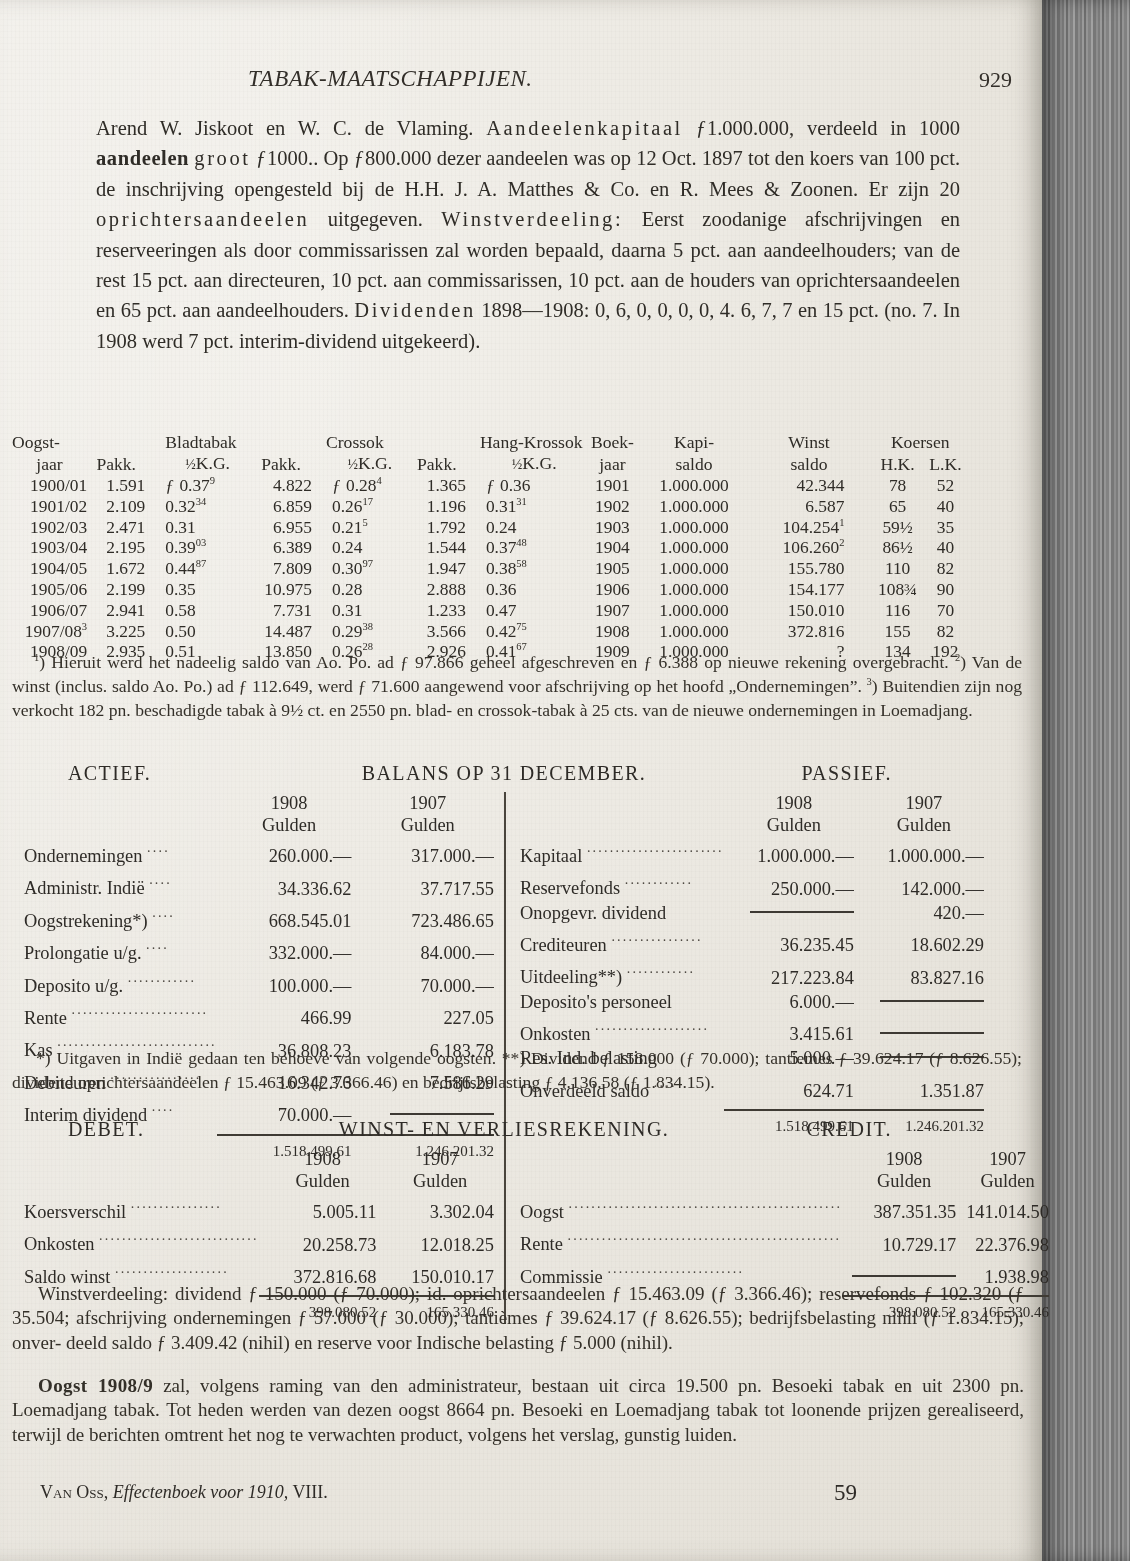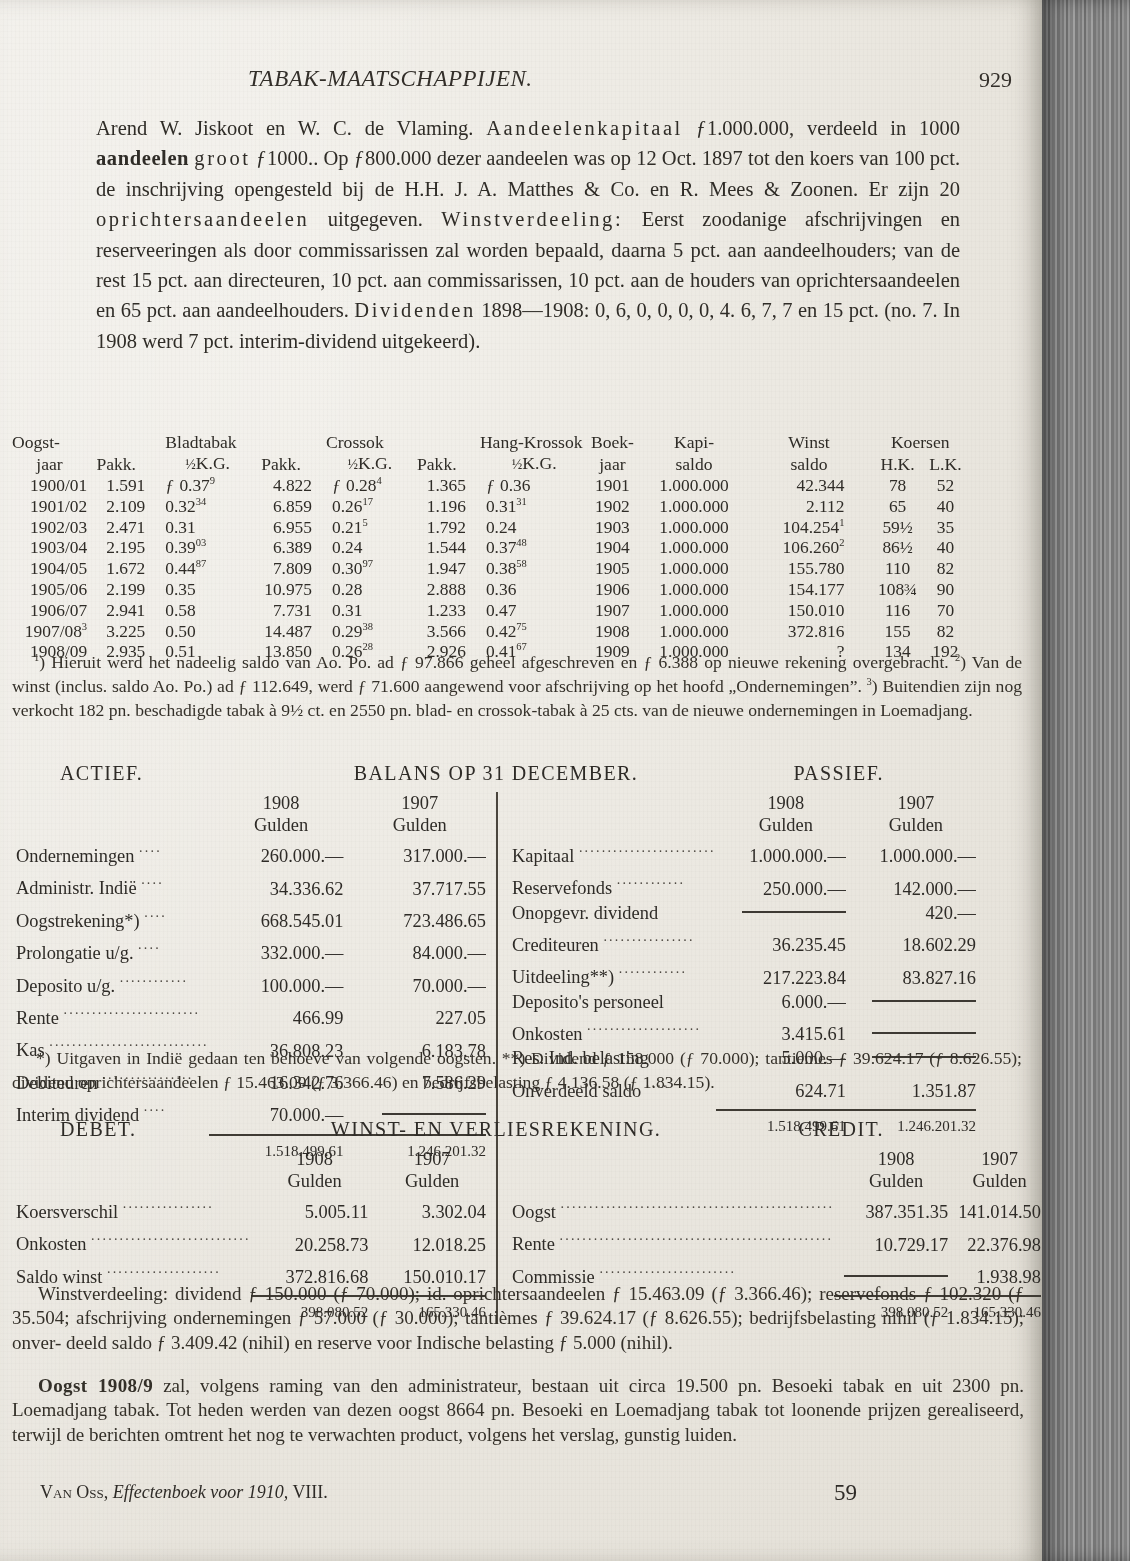--- a/index.html
+++ b/index.html
@@ -69,21 +69,21 @@
   .c-k2{width:56px;text-align:center;}
   sup{font-size:10.5px;vertical-align:super;line-height:0;}
   .frac{font-size:14px;}
 
   
   .fn{font-size:17.6px;line-height:24px;text-align:justify;color:#343029;}
   #fn1{position:absolute;top:650px;left:12px;right:20px;}
   #fn1 .ind{padding-left:22px;}
 
   
-  .stmt{position:absolute;left:16px;width:960px;}
+  .stmt{position:absolute;left:24px;width:960px;}
   .stmt .caps{position:relative;height:26px;font-size:20px;letter-spacing:1.4px;}
   .stmt .caps .l{position:absolute;left:44px;top:0;}
   .stmt .caps .c{position:absolute;left:0;right:0;text-align:center;}
   .stmt .caps .r{position:absolute;right:92px;top:0;}
   .cols{display:flex;margin-top:4px;}
   .col{width:50%;position:relative;}
   .col.left{padding-right:10px;box-sizing:border-box;}
   .col.right{padding-left:14px;box-sizing:border-box;border-left:2px solid #4a453d;}
   table.acct{border-collapse:collapse;width:100%;font-size:18.4px;line-height:24.2px;}
   table.acct td{padding:0;white-space:nowrap;vertical-align:bottom;}
@@ -199,21 +199,21 @@
           <tr>
             <td class="c-year">1901/02</td>
             <td class="c-pk">2.109</td>
             <td class="c-kg">0.32<sup>34</sup></td>
             <td class="c-pk">6.859</td>
             <td class="c-kg">0.26<sup>17</sup></td>
             <td class="c-pk">1.196</td>
             <td class="c-kg">0.31<sup>31</sup></td>
             <td class="c-bj">1902</td>
             <td class="c-kap">1.000.000</td>
-            <td class="c-ws">2.112</td>
+            <td class="c-ws">6.587</td>
             <td class="c-k1">65</td>
             <td class="c-k2">40</td>
           </tr>
           <tr>
             <td class="c-year">1902/03</td>
             <td class="c-pk">2.471</td>
             <td class="c-kg">0.31</td>
             <td class="c-pk">6.955</td>
             <td class="c-kg">0.21<sup>5</sup></td>
             <td class="c-pk">1.792</td>

